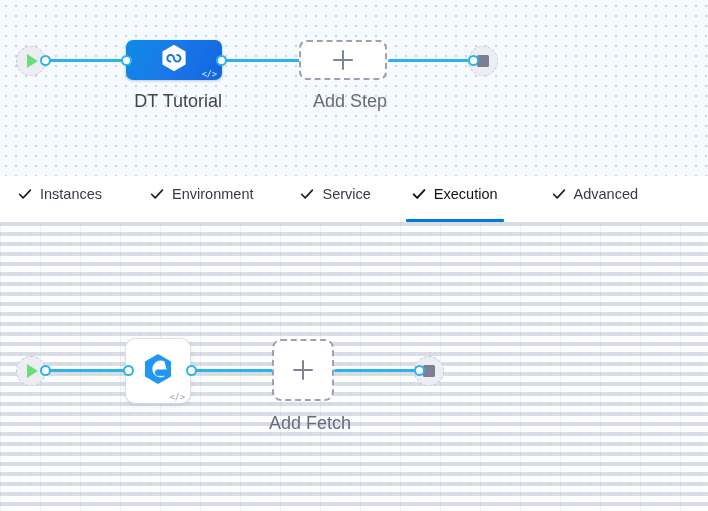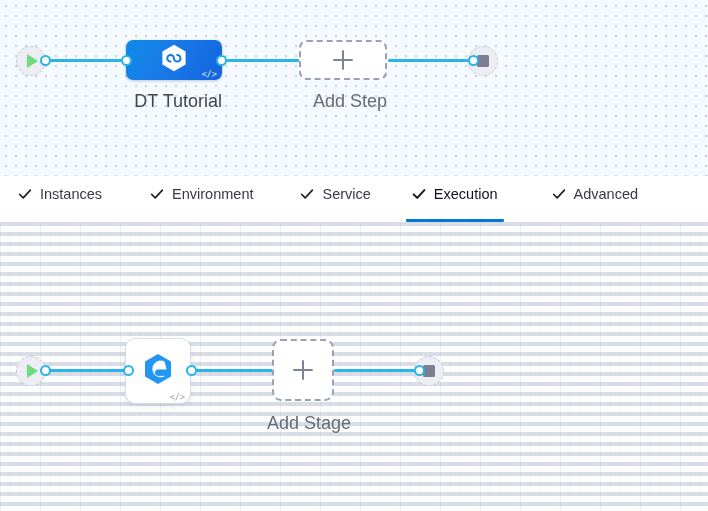--- a/index.html
+++ b/index.html
@@ -245,21 +245,21 @@
         </svg>
       </span>
       <span class="code-mark dark">&lt;/&gt;</span>
     </div>
     <div class="port" style="left:123px;top:143px;"></div>
     <div class="port" style="left:186px;top:143px;"></div>
 
     <div class="add-box step" style="left:272px;top:117px;">
       <span class="plus"></span>
     </div>
-    <div class="node-label muted" style="left:255px;top:191px;width:96px;">Add Stage</div>
+    <div class="node-label muted" style="left:255px;top:191px;width:96px;">Add Fetch</div>
 
     <div class="port" style="left:414px;top:143px;"></div>
     <div class="terminal" style="left:414px;top:134px;">
       <div class="stop-sq"></div>
     </div>
   </div>
 
 </div>
 
 </body></html>

